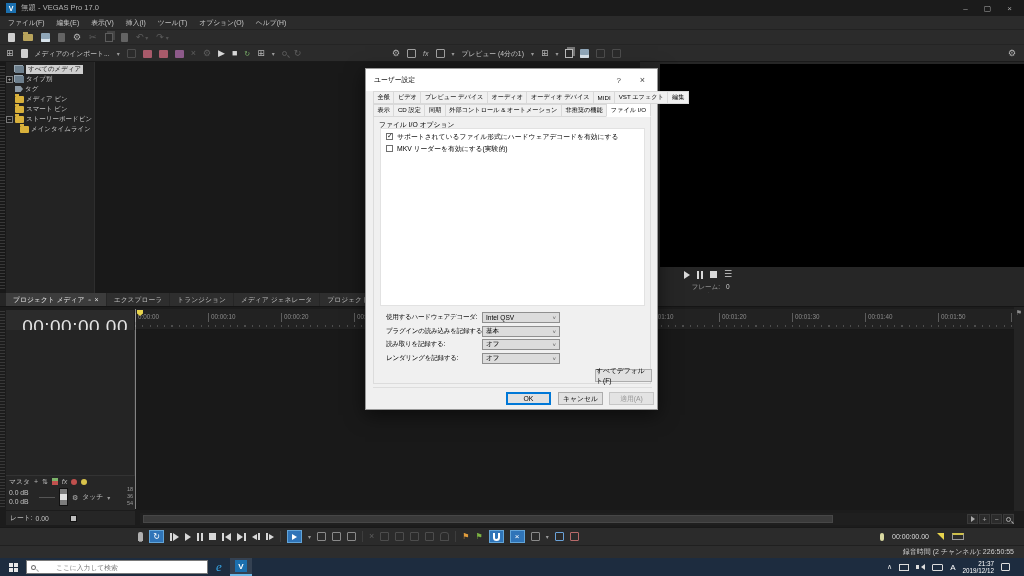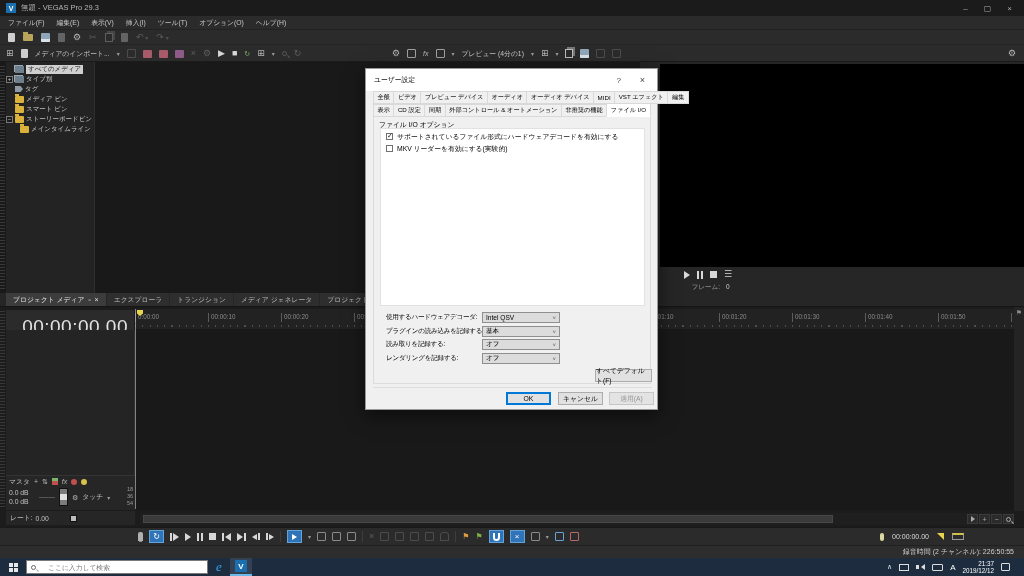--- a/index.html
+++ b/index.html
@@ -81,21 +81,21 @@
   .flag{font-size:8px}
   #tb-right{margin-left:auto;display:flex;align-items:center;gap:8px;padding-right:60px;color:#ddd}
   .ytri{width:0;height:0;border-left:7px solid transparent;border-top:7px solid #e8d44d}
   .looprgn{width:12px;height:7px;border:1px solid #9a9a9a;border-top:2px solid #cfc04a}
   
   #statusbar{position:absolute;left:0;top:545px;width:1024px;height:13px;background:#2d2d2d;display:flex;align-items:center;justify-content:flex-end;padding-right:10px;font-size:7px;color:#cfcfcf;border-top:1px solid #202020}
   #taskbar{position:absolute;left:0;top:558px;width:1024px;height:18px;background:#1d2c3f;display:flex;align-items:center}
   #startbtn{width:26px;height:18px;display:flex;align-items:center;justify-content:center}
   .wingrid{display:grid;grid-template-columns:4px 4px;grid-template-rows:4px 4px;gap:1px}
   .wingrid i{background:#e8e8e8}
-  #searchbox{width:182px;height:14px;background:#fff;border:1px solid #7a7a7a;display:flex;align-items:center;padding:0 4px;gap:12px}
+  #searchbox{width:182px;height:14px;background:#fff;border:1px solid #7a7a7a;display:flex;align-items:center;padding:0 4px;gap:20px}
   #searchbox input{border:0;outline:0;width:150px;font-size:6.8px;color:#555;font-family:inherit;background:transparent}
   .tbicon{width:22px;height:18px;display:flex;align-items:center;justify-content:center}
   .tbicon.active{background:rgba(255,255,255,.1);border-bottom:2px solid #6cb8e8}
   .vtile{width:12px;height:12px;background:#1b6fae;color:#fff;font-size:8px;font-weight:bold;display:flex;align-items:center;justify-content:center}
   #tray{margin-left:auto;display:flex;align-items:center;gap:7px;padding-right:14px;color:#e8e8e8}
   .mon{width:10px;height:7px;border:1px solid #ddd}
   .spk{display:flex;align-items:center}
   .spk b{width:3px;height:4px;background:#ddd}
   .spk i{width:0;height:0;border:3px solid transparent;border-right:4px solid #ddd;margin-left:-1px}
   .kbd{width:11px;height:7px;border:1px solid #ddd;border-radius:1px}
@@ -126,21 +126,21 @@
   #btn-default{left:229px;top:300px;width:57px}
   #dlg-sep{position:absolute;left:7px;top:318px;width:279px;height:1px;background:#ddd}
 </style>
 </head>
 <body>
 
 <div id="app">
 
   <div id="titlebar">
     <span class="appico">V</span>
-    <span class="t">無題 - VEGAS Pro 29.3</span>
+    <span class="t">無題 - VEGAS Pro 17.0</span>
     <span class="winbtns">
       <span>–</span>
       <span>▢</span>
       <span>×</span>
     </span>
   </div>
 
   <div id="menubar">
     <span>ファイル(F)</span>
     <span>編集(E)</span>

